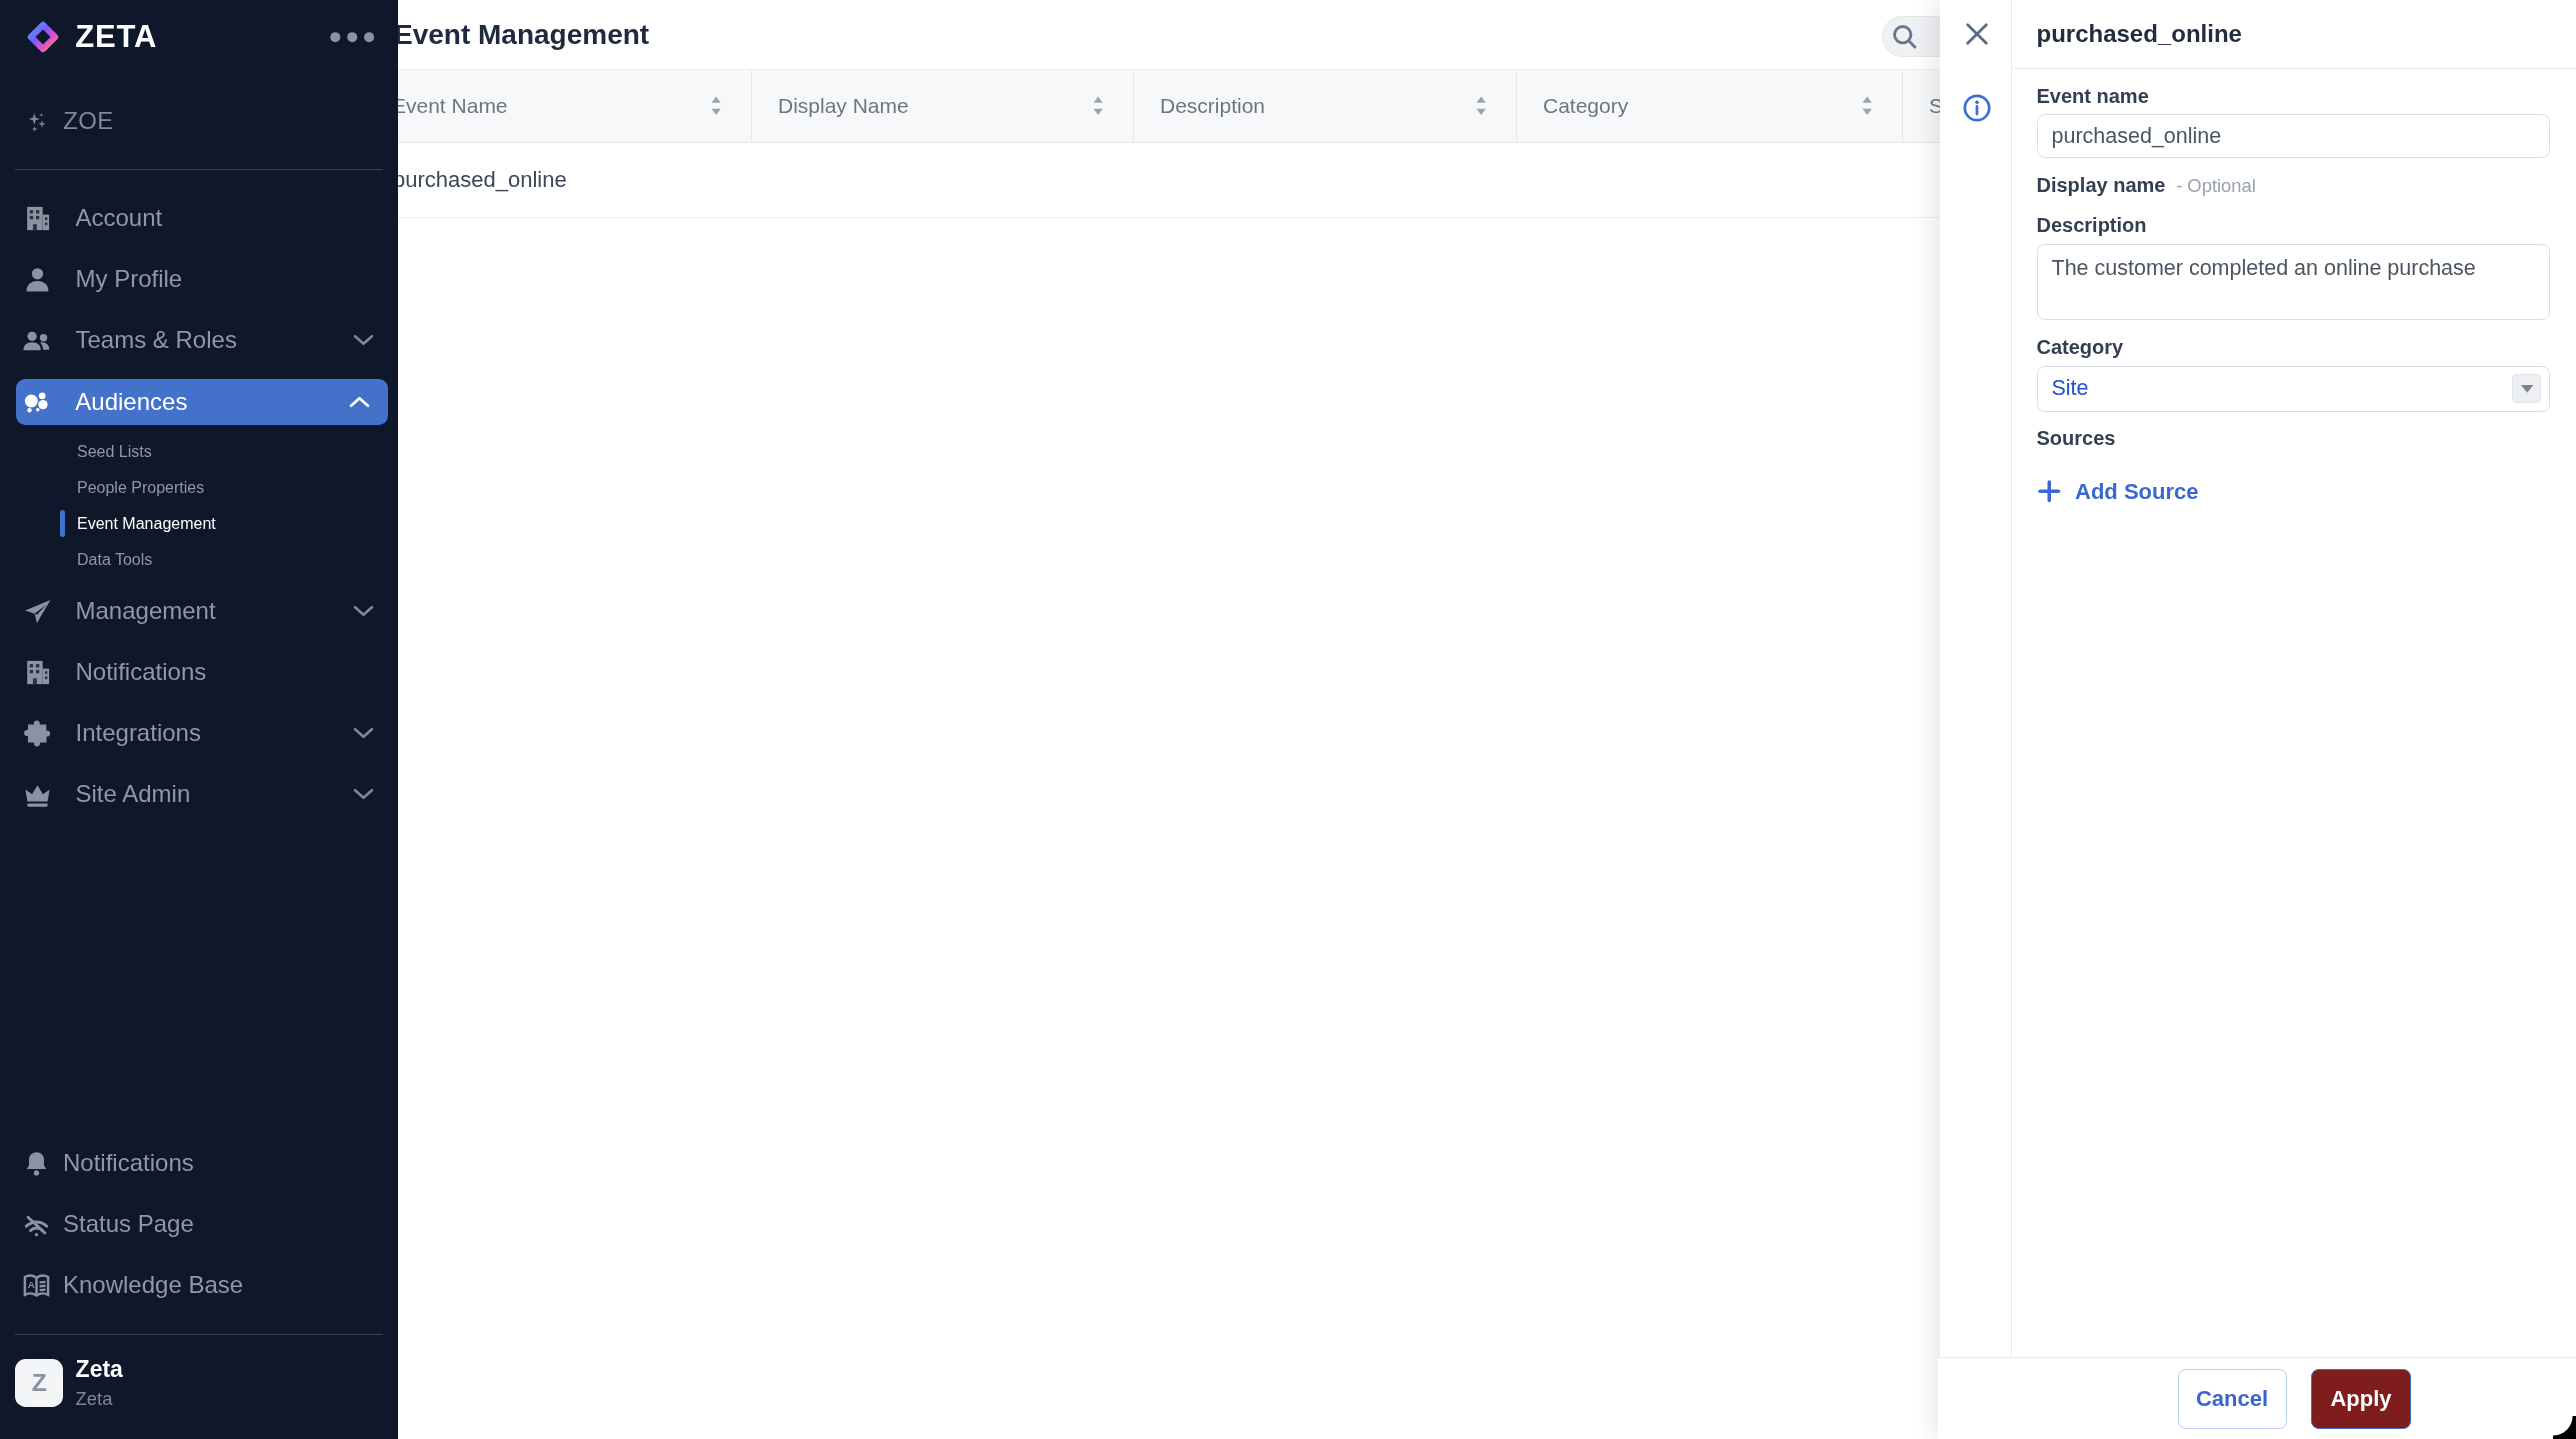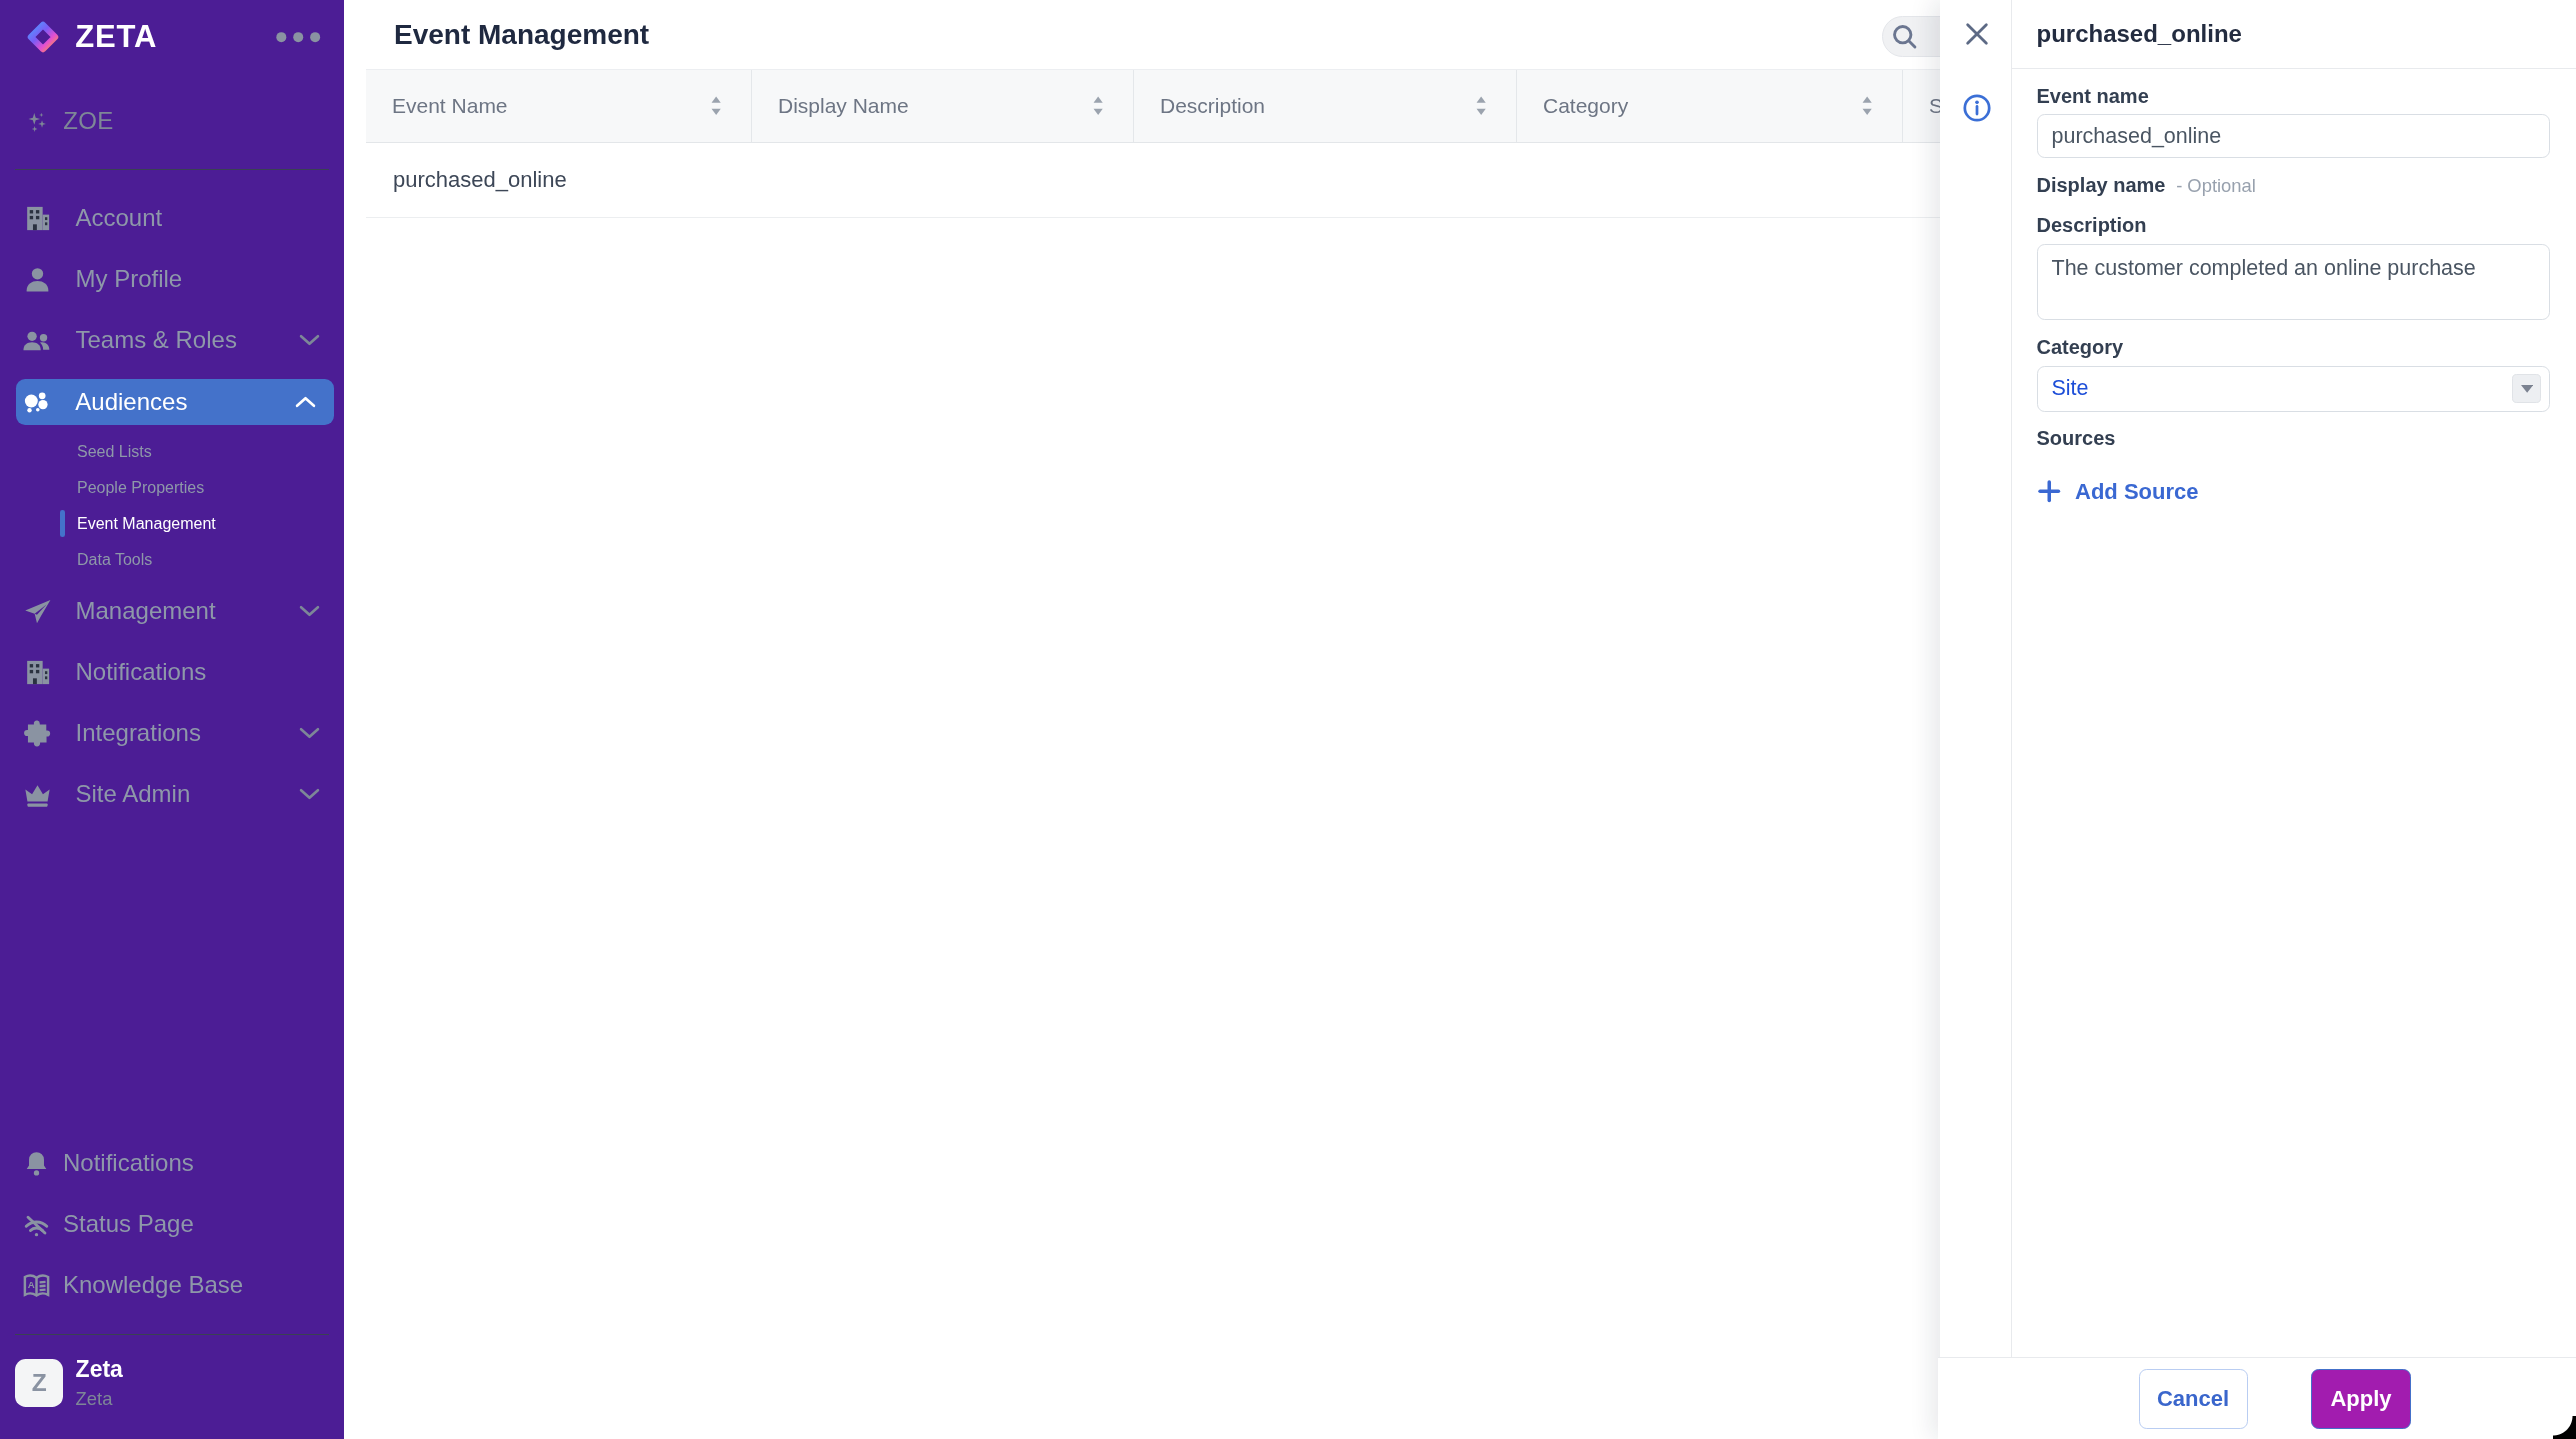--- a/index.html
+++ b/index.html
@@ -1,22 +1,22 @@
 <!DOCTYPE html>
 <html style="font-size:12.3px"><head>
 <meta charset="utf-8">
 <style>
   * { margin:0; padding:0; box-sizing:border-box; }
   html,body { width:2576px; height:1440px; overflow:hidden; background:#000;
               font-family:"Liberation Sans", sans-serif; }
   .app { position:absolute; inset:0; background:#fff; }
 
   
-  .sidebar { position:absolute; top:0; left:0; bottom:0; width:344px;
-             background:#4c1d95; color:#8e98a9; z-index:5; }
+  .sidebar { position:absolute; top:0; left:0; bottom:0; width:398px;
+             background:#0f172a; color:#8e98a9; z-index:5; }
   .logo-row { height:74px; display:flex; align-items:center; padding-left:26px; position:relative; }
   .logo-mark { width:34px; height:34px; }
   .logo-text { color:#fff; font-size:31px; font-weight:800; letter-spacing:0.8px; margin-left:15.3px; }
   .dots { position:absolute; right:21.5px; top:21.5px; width:51px; height:31px; display:flex;
           align-items:center; justify-content:flex-end; cursor:pointer; }
   .zoe-row { height:64px; margin-top:15.3px; display:flex; align-items:center; padding-left:20px; cursor:pointer; }
   .zoe-row .ico { width:34px; display:flex; justify-content:center; }
   .zoe-row .lbl { margin-left:9.2px; font-size:24px; color:#7e8797; letter-spacing:0.4px; }
   .side-divider { border-top:1.5px solid #3a4252; margin:15.3px 15.3px 0 15.3px; }
   .nav { margin-top:18.4px; }
@@ -87,21 +87,21 @@
              border:0.8px solid #e0e3e7; border-radius:4.6px; display:flex; align-items:center;
              justify-content:center; cursor:pointer; }
   .add-source { margin-top:28px; display:flex; align-items:center; cursor:pointer; }
   .add-source .lbl { margin-left:14px; color:#3a68d2; font-size:22px; font-weight:700; }
   .drawer-footer { position:absolute; left:-74px; right:0; bottom:0; height:82px;
                    border-top:1.5px solid #e8eaed; background:#fff; display:flex; align-items:center;
                    justify-content:flex-end; padding-right:165px; }
   .btn { height:60px; border-radius:7.7px; display:flex; align-items:center; justify-content:center;
          font-size:22px; font-weight:700; cursor:pointer; }
   .btn-cancel { width:109px; background:#fff; border:1.5px solid #b9cdf2; color:#3a66cc; margin-right:24.5px; }
-  .btn-apply { width:100px; background:#a21caf; border:1.5px solid #4470c9; color:#fff;margin-left:39px; }
+  .btn-apply { width:100px; background:#7f1d1d; border:1.5px solid #4470c9; color:#fff; }
 
   .win-corner { position:absolute; right:0; bottom:0; width:23px; height:23px; z-index:99;
                 background:radial-gradient(circle at 0 0, rgba(0,0,0,0) 19px, #000 20px); }
 </style>
 </head>
 <body>
 
 <svg width="0" height="0" style="position:absolute">
   <defs>
     <linearGradient id="lg" x1="0" y1="0" x2="1" y2="1">

